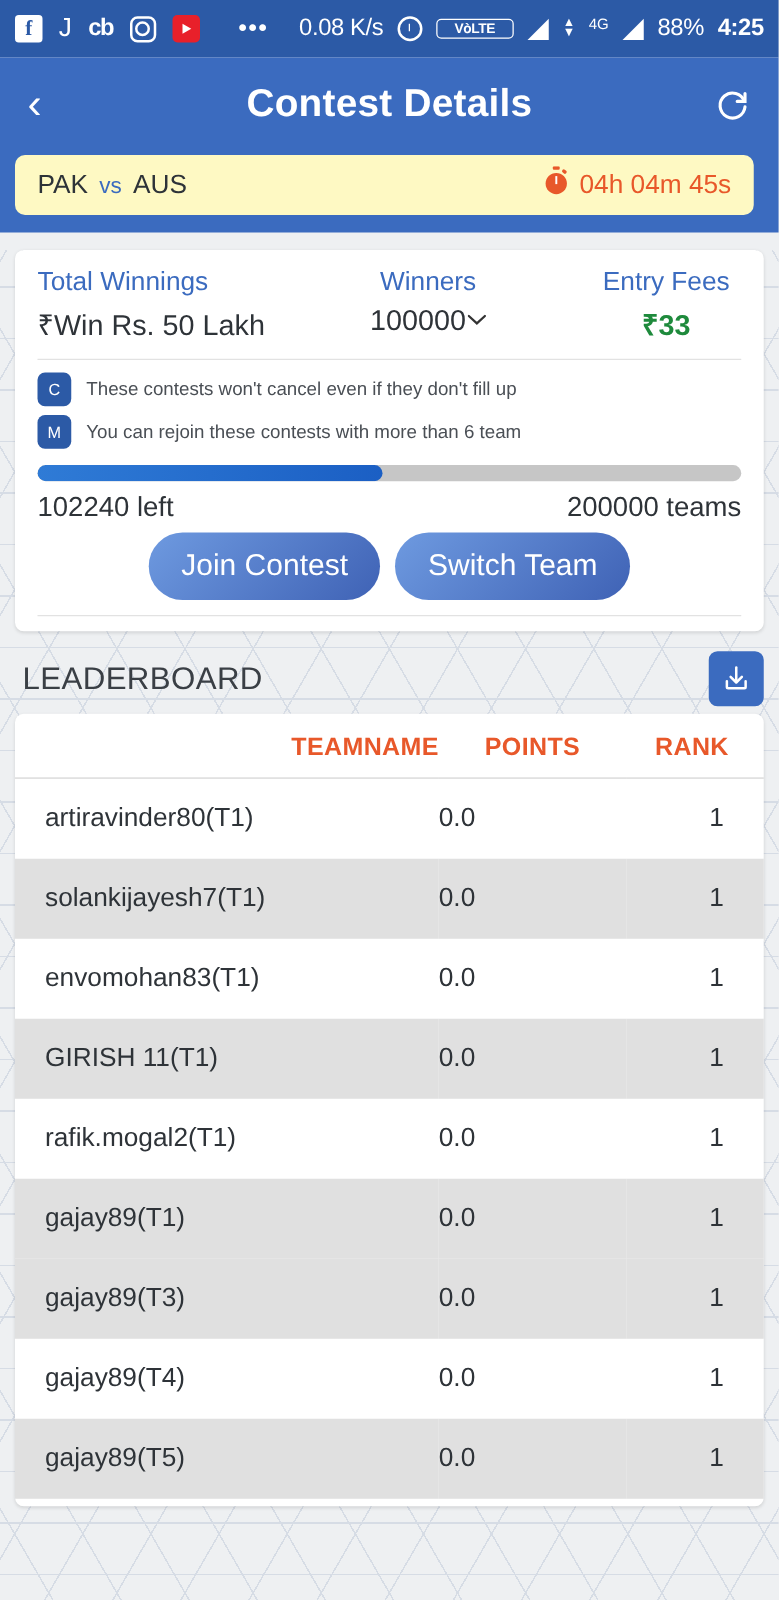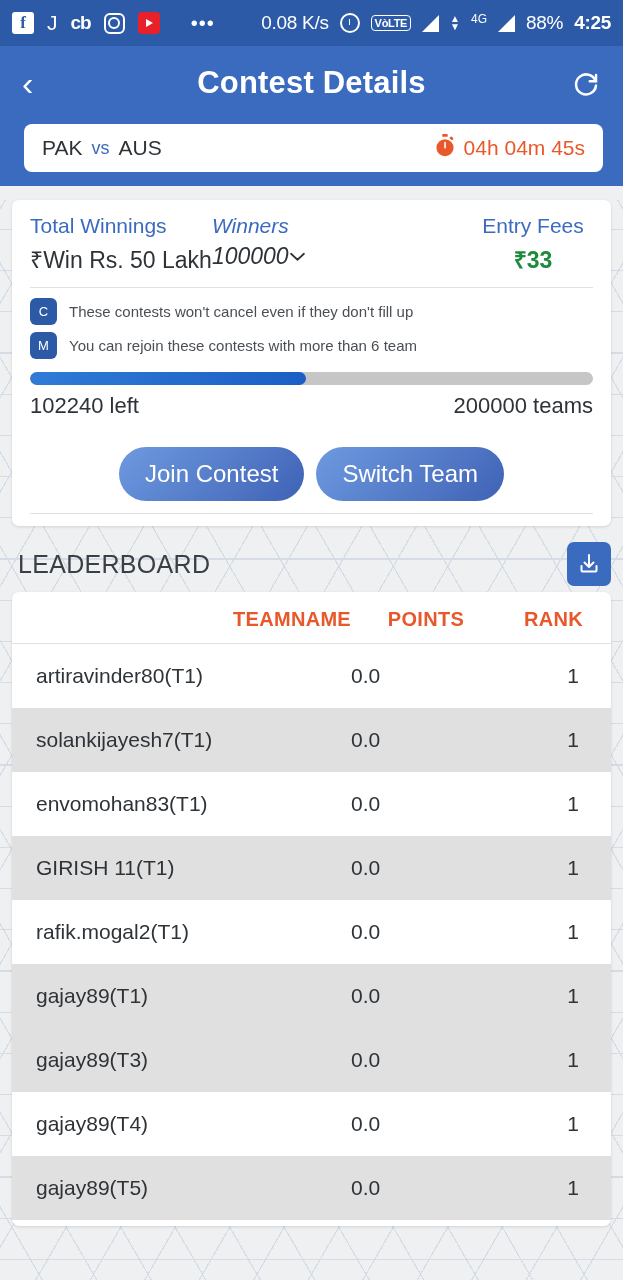--- a/index.html
+++ b/index.html
@@ -35,21 +35,21 @@
   }
   .yt-ico::after{content:"";border-left:7px solid #fff;border-top:4.5px solid transparent;border-bottom:4.5px solid transparent;margin-left:2px;}
   .dots{ font-size:20px; letter-spacing:1px; line-height:10px; margin-left:18px; color:#fff;}
   .sb-right{ margin-left:auto; display:flex; align-items:center; gap:11px; }
   .net-speed{ font-size:19px; color:#fff; letter-spacing:-.3px;}
   .alarm-ico{
     width:20px;height:20px;border:2.2px solid #fff;border-radius:50%;position:relative;
   }
   .alarm-ico::after{content:"";position:absolute;left:7px;top:3.5px;width:1.8px;height:6px;background:#fff;}
   .volte{
-    border:1.8px solid #fff;border-radius:4px;padding:1px 3px;font-size:11px;font-weight:bold;
+    border:1.8px solid #fff;border-radius:4px;padding:1px 14px;font-size:11px;font-weight:bold;
     letter-spacing:-.3px;line-height:12px;
   }
   .sig{
     width:0;height:0;border-style:solid;border-width:0 0 17px 17px;
     border-color:transparent transparent #fff transparent;
   }
   .fourg{ font-size:12px; position:relative; top:-4px; }
   .arrows{font-size:10px;line-height:8px;text-align:center;}
   .batt{ font-size:19px; letter-spacing:-.3px;}
   .clock{ font-size:19px; letter-spacing:-.3px;font-weight:bold;}
@@ -59,21 +59,21 @@
   .appbar-row{
     height:74px; display:flex; align-items:center; padding:0 22px;
   }
   .back-btn{ width:40px; font-size:34px; color:#fff; font-weight:300; line-height:34px; cursor:pointer;}
   .app-title{
     flex:1;text-align:center;color:#fff;font-size:31px;font-weight:bold;letter-spacing:.2px;
   }
   .refresh-btn{ width:40px;display:flex;justify-content:flex-end;cursor:pointer;}
 
   .match-bar{
-    margin:4px 20px 0 24px; background:#ffffff;border-radius:8px;height:48px;
+    margin:4px 20px 0 12px; background:#fef9c3;border-radius:8px;height:48px;
     display:flex;align-items:center;padding:0 18px;
   }
   .team{ font-size:21px;color:#2e3338; }
   .vs{ font-size:18px;color:#3b6bbf;margin:0 9px; }
   .timer{
     margin-left:auto;display:flex;align-items:center;gap:8px;
     color:#e8582a;font-size:21px;
   }
   .stopwatch{ display:block; }
 
@@ -95,21 +95,21 @@
   .card{
     position:relative; background:#fff; border-radius:7px;
     margin:14px 12px 0 12px; box-shadow:0 1px 3px rgba(0,0,0,.12);
   }
 
   
   .contest-card{ padding:14px 18px 12px 18px; }
   .cc-head{ display:flex; align-items:flex-start; }
   .cc-col{ display:flex; flex-direction:column; }
   .cc-col.left{ flex:0 0 auto; align-items:flex-start; }
-  .cc-col.mid{ flex:1; align-items:flex-start;font-style:italic; }
+  .cc-col.mid{ flex:1; align-items:center; }
   .cc-col.right{ flex:0 0 auto; align-items:center; min-width:120px;}
   .cc-label{ color:#3b6bbf; font-size:21px; margin-bottom:5px; }
   .cc-value{ color:#2e3338; font-size:23px; }
   .cc-value.green{ color:#1e8a3c; font-weight:bold; }
   .winners-val{ display:flex; align-items:center; gap:1px; cursor:pointer;}
   .chev{ font-size:16px; color:#333; line-height:14px;}
 
   .divider{ height:1px;background:#e2e2e2;margin:12px 0 10px 0; }
 
   .note{ display:flex; align-items:center; gap:12px; margin:7px 0; }
@@ -125,21 +125,21 @@
   }
   .progress-fill{
     height:100%; border-radius:7px;
     background:linear-gradient(90deg,#2f7bd6 0%,#1b5fc4 100%);
   }
   .progress-meta{
     display:flex;justify-content:space-between;margin-top:8px;
     font-size:22px;color:#2e3338;
   }
 
-  .btn-row{ display:flex; justify-content:center; gap:12px; margin:28px 0 8px 0;align-items:flex-end; }
+  .btn-row{ display:flex; justify-content:center; gap:12px; margin:7px 0 8px 0;align-items:flex-end; }
   .btn{
     border:none;border-radius:30px;color:#fff;font-size:24px;
     padding:13px 26px; cursor:pointer;
     font-family:"Liberation Sans",sans-serif;
     background:linear-gradient(135deg,#6e9ae0 0%,#3f62b5 100%);
   }
 
   
   .lb-head{
     position:relative; display:flex;align-items:center;

